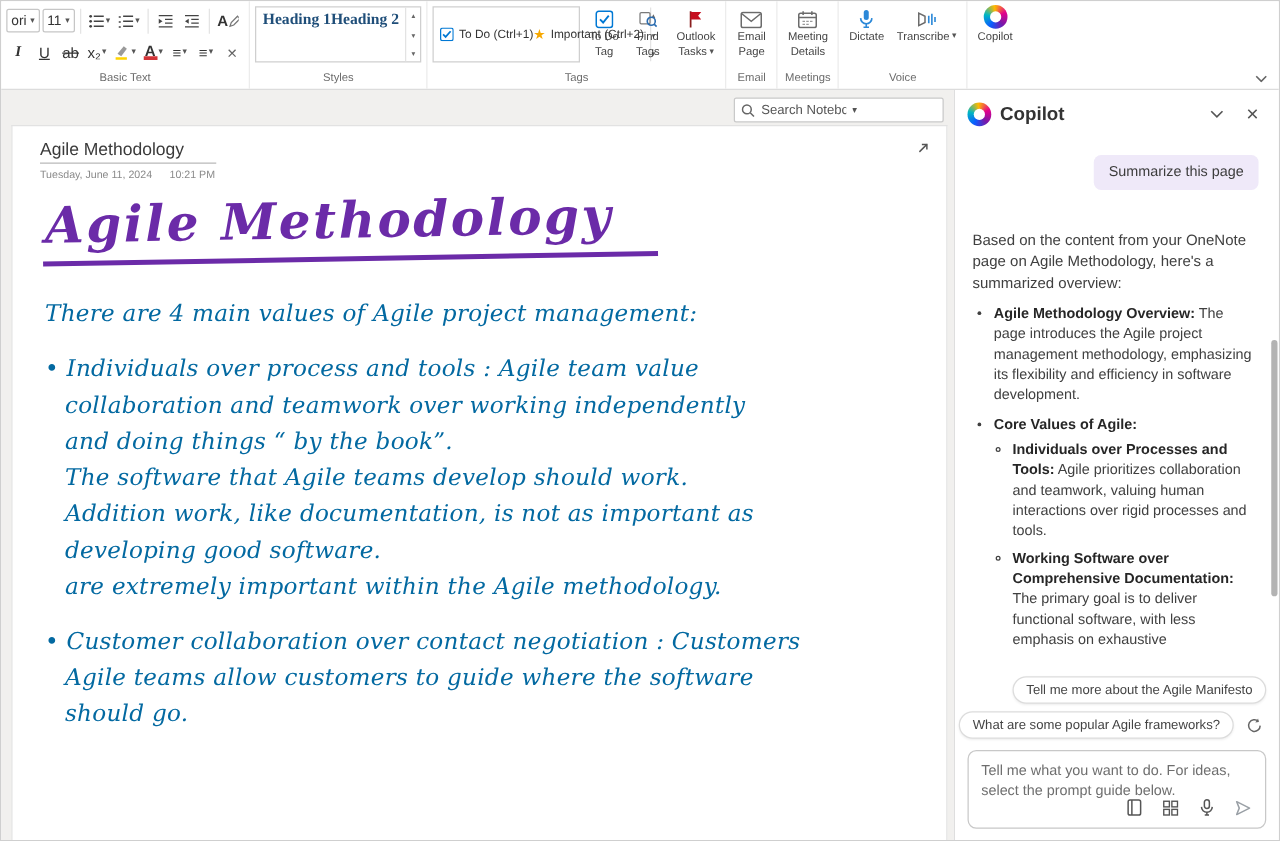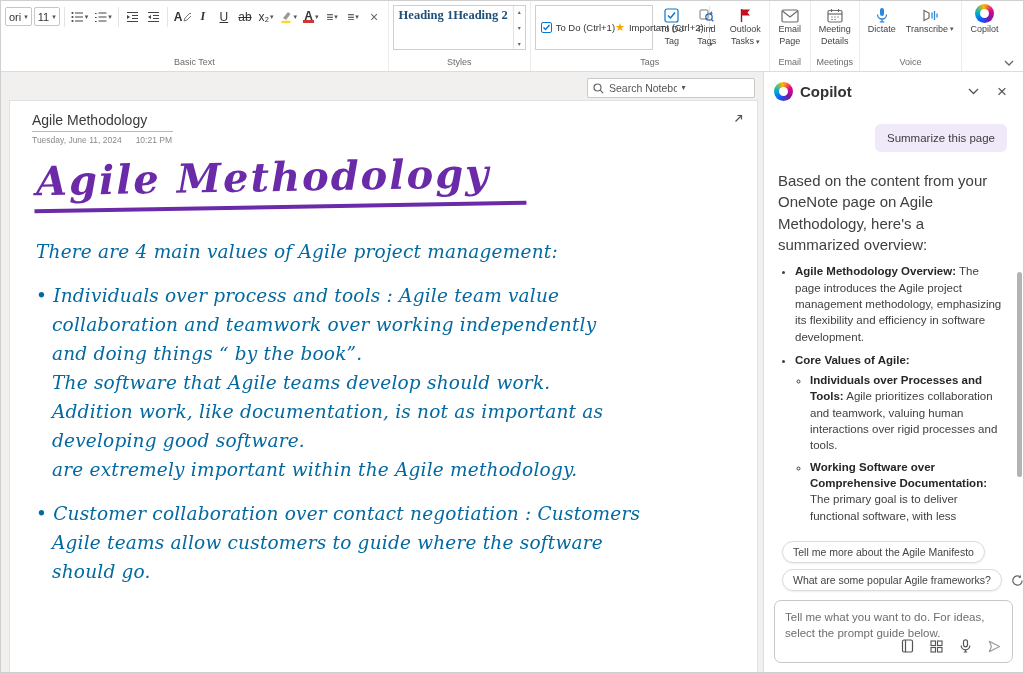--- a/index.html
+++ b/index.html
@@ -4,21 +4,21 @@
 <style>
 *{margin:0;padding:0;box-sizing:border-box}
 html,body{width:1024px;height:673px;overflow:hidden;background:#fff;font-family:"Liberation Sans",sans-serif}
 .app{position:relative;width:1024px;height:673px;border:1px solid #cfcfcf;background:#fff}
 
 
 .ribbon{position:absolute;top:0;left:0;right:0;height:71px;background:#fff;border-bottom:1px solid #dcdcdc;display:flex;align-items:stretch}
 .rgroup{display:flex;flex-direction:column;border-right:1px solid #ececec;padding:3px 4px 0}
 .rgroup .gcontent{flex:1;display:flex;align-items:flex-start}
 .glabel{height:15px;font-size:9px;color:#6b6b6b;text-align:center;line-height:13px;white-space:nowrap}
-.rcol{display:flex;justify-content:center}
+.rcol{display:flex;flex-direction:column;justify-content:center}
 .rrow{display:flex;align-items:center;gap:2px;height:25px}
 .select{display:flex;align-items:center;border:1px solid #c6c6c6;border-radius:2px;height:19px;padding:0 3px;font-size:11px;color:#333;gap:3px;background:#fff;cursor:pointer}
 .chev{font-size:7px;color:#555;line-height:1}
 .tbtn{display:flex;align-items:center;justify-content:center;min-width:19px;height:20px;border:none;background:none;border-radius:3px;font-size:12px;color:#333;cursor:pointer;gap:1px;padding:0 2px}
 .tbtn i{font-family:"Liberation Serif",serif;font-style:italic;font-weight:700}
 .tbtn u{text-decoration:underline}
 .tbtn s{text-decoration:line-through}
 .vsep{width:1px;height:20px;background:#e4e4e4;margin:0 2px}
 .colorbar{display:block;width:11px;height:3px;background:#d13438;margin-top:-2px}
 .btnv{display:flex;flex-direction:column;align-items:center;gap:2px;padding:2px 4px;border:none;background:none;font-size:9px;color:#444;line-height:9.5px;cursor:pointer;border-radius:3px;min-width:32px}
@@ -52,28 +52,28 @@
 .ink-line.gap{margin-top:15px}
 .ink-line.cont{padding-left:16px}
 
 
 .copilot{position:absolute;left:762px;top:0;right:0;bottom:0;background:#fff;border-left:1px solid #dedede}
 .cp-header{height:38px;display:flex;align-items:center;padding:0 10px;gap:7px}
 .cp-title{font-size:15px;font-weight:700;color:#333;flex:1}
 .iconbtn{width:22px;height:22px;display:flex;align-items:center;justify-content:center;border:none;background:none;cursor:pointer;color:#555;font-size:15px;border-radius:3px}
 .cp-chat{position:absolute;top:42px;left:14px;right:16px;bottom:150px;overflow:hidden}
 .userchip{margin-left:auto;width:fit-content;background:#efe9f9;border-radius:6px;padding:8px 12px;font-size:11.5px;color:#3c3c3c;margin-top:10px}
-.cp-intro{font-size:15px;color:#404040;line-height:1.42;margin-top:18px}
+.cp-intro{font-size:12px;color:#404040;line-height:1.42;margin-top:32px}
 ul.cb{margin:8px 0 0 17px;font-size:11.5px;color:#404040;line-height:1.42}
 ul.cb>li{margin-bottom:7px}
 ul.cb ul{list-style:circle;margin:4px 0 0 15px}
 ul.cb ul>li{margin-bottom:5px}
 .b{font-weight:700;color:#262626}
 .cp-scrollthumb{position:absolute;right:1px;top:200px;width:5px;height:205px;background:#b3b3b3;border-radius:3px;cursor:pointer}
-.cp-suggest{position:absolute;right:10px;left:18px;bottom:81px;display:flex;flex-direction:column;align-items:flex-start;gap:6px}
+.cp-suggest{position:absolute;right:10px;left:18px;bottom:81px;display:flex;flex-direction:column;align-items:flex-end;gap:6px}
 .sugrow{display:flex;align-items:center;gap:6px}
 .sugchip{background:#fff;border:1px solid #dcdcdc;border-radius:12px;padding:4px 10px;font-size:10.5px;color:#444;box-shadow:0 1px 2px rgba(0,0,0,.07);cursor:pointer;white-space:nowrap}
 .refreshbtn{width:20px;height:20px;border:none;background:none;display:flex;align-items:center;justify-content:center;cursor:pointer}
 .cp-input{position:absolute;left:10px;right:10px;bottom:9px;height:63px;border:1px solid #c8c8c8;border-radius:7px;background:#fff;padding:8px 10px;cursor:text}
 .cp-hint{font-size:11.5px;color:#6e6e6e;line-height:1.4;width:215px}
 .cp-tools{position:absolute;right:9px;bottom:7px;display:flex;align-items:center;gap:11px}
 .cp-tools .iconbtn{width:18px;height:18px}
 </style>
 </head>
 <body>

